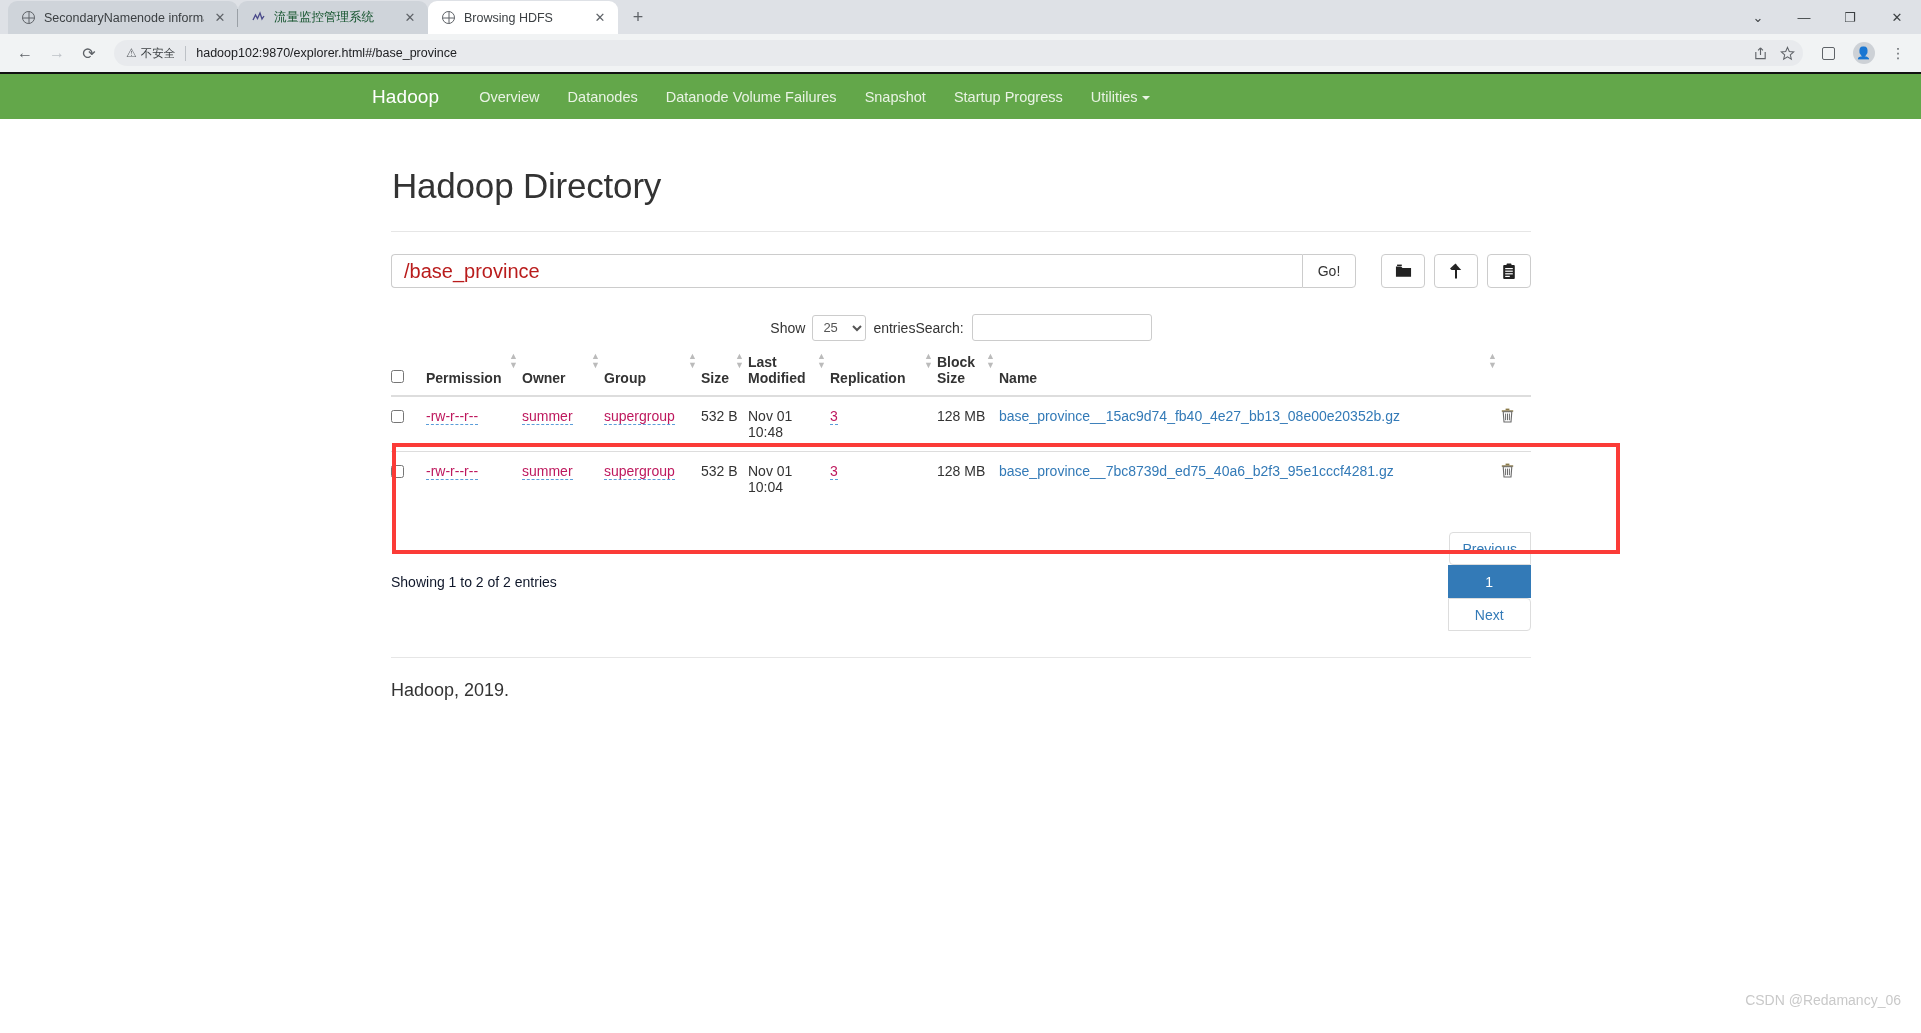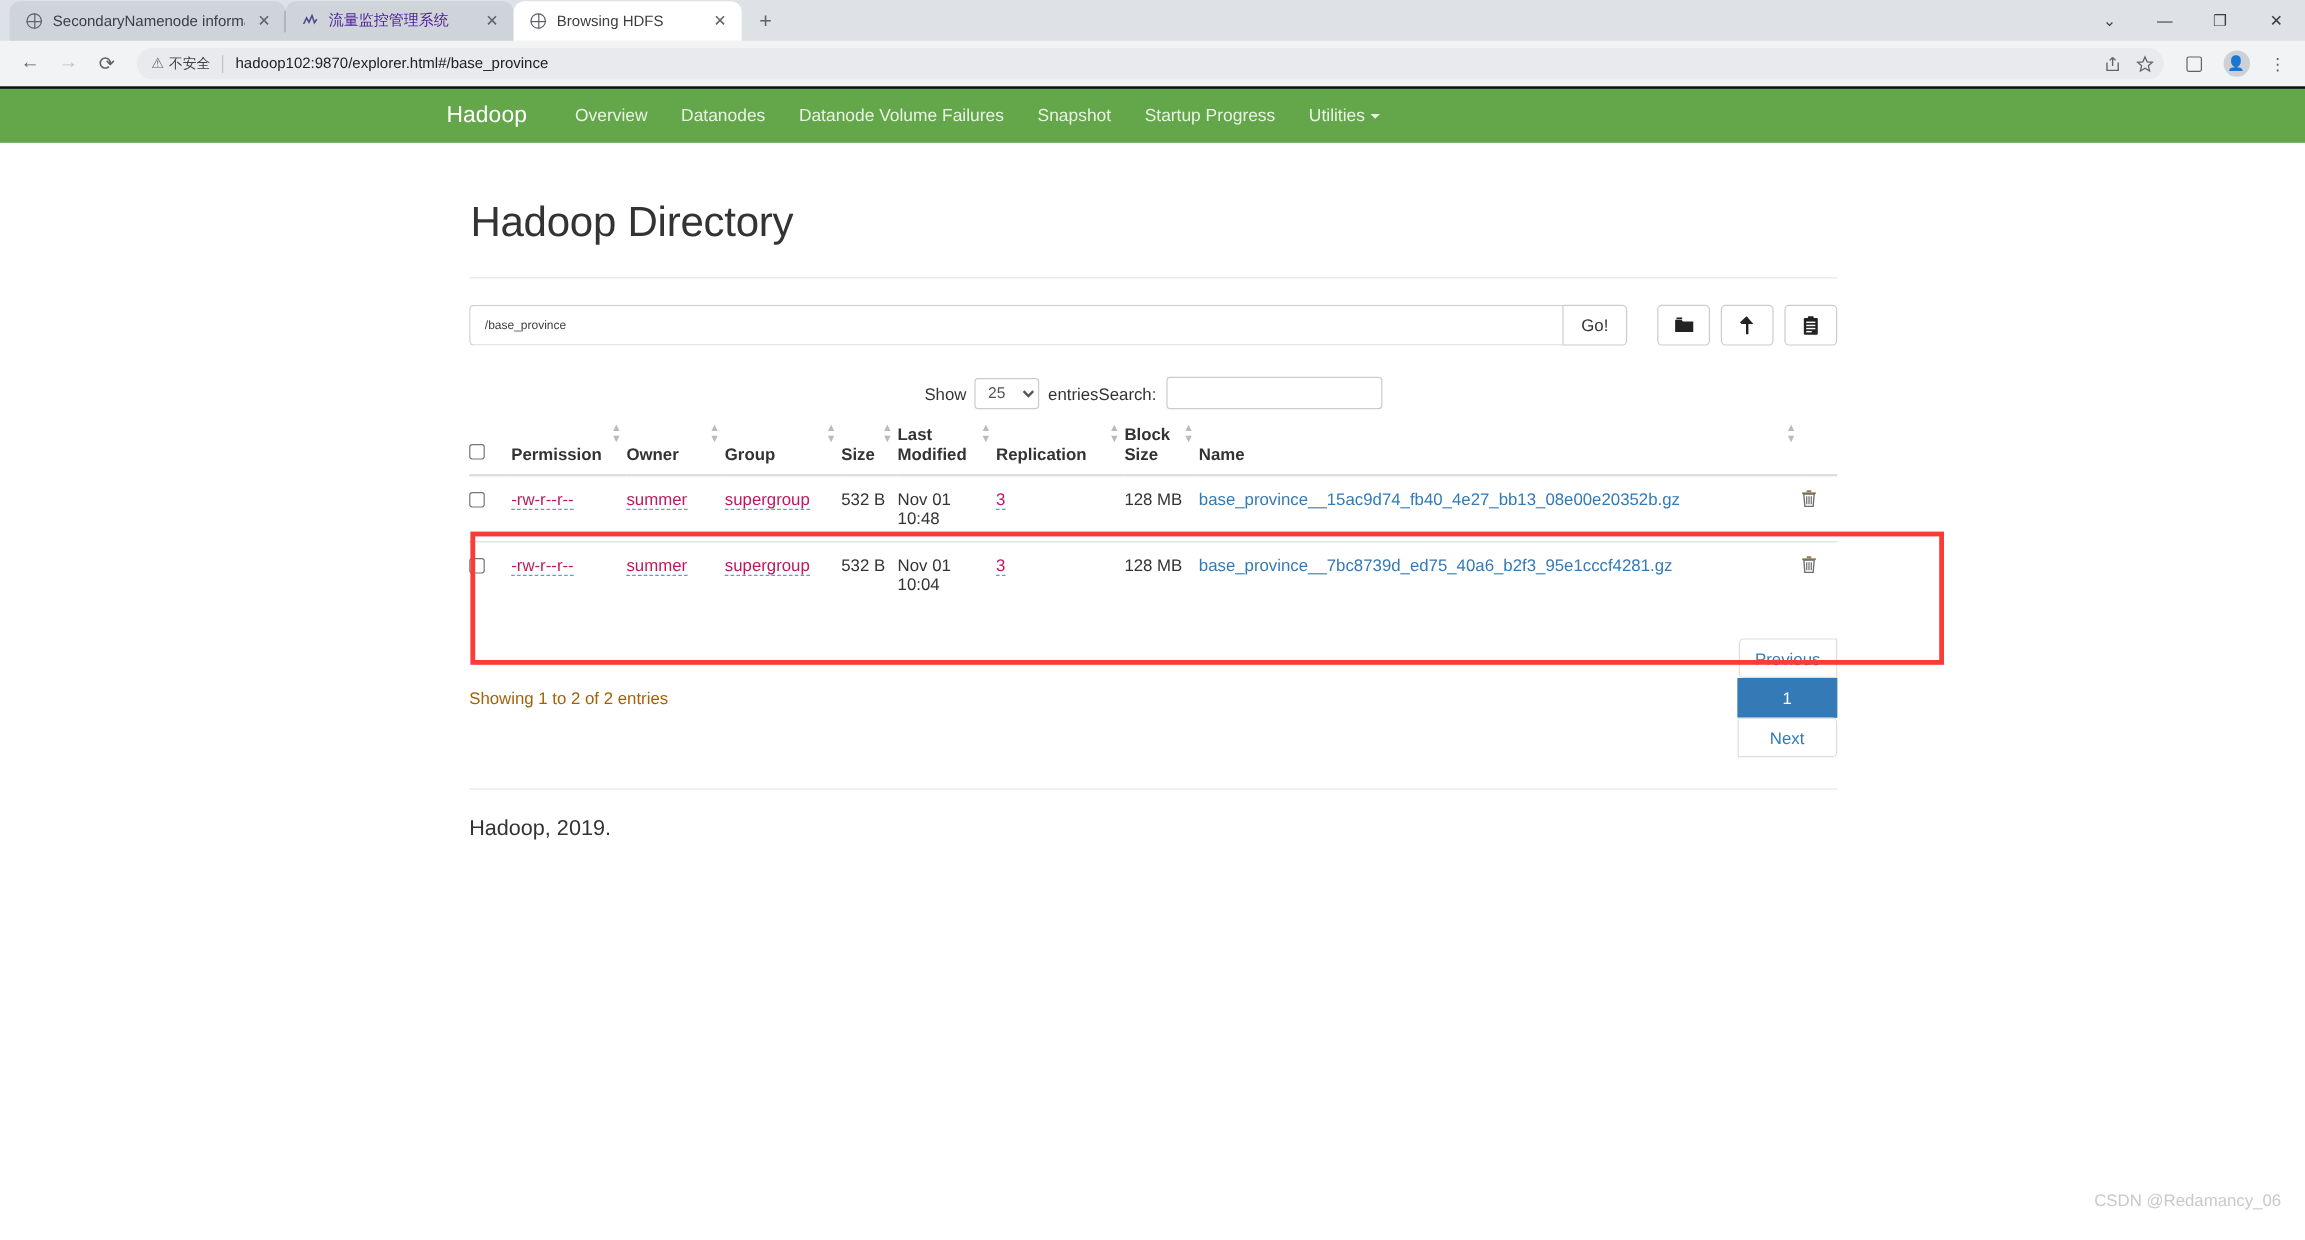--- a/index.html
+++ b/index.html
@@ -45,21 +45,21 @@
     width: 0; border-left: 1.3px solid #5f6368; transform: translateX(-50%);
   }
   .globe::after {
     content: ""; position: absolute; left: -1.3px; right: -1.3px; top: 50%;
     height: 0; border-top: 1.3px solid #5f6368; transform: translateY(-50%);
   }
   .tab-title {
     flex: 1; white-space: nowrap; overflow: hidden;
     text-overflow: clip; font-size: 12.5px;
   }
-  .tab.t2 .tab-title { color: #4c1d95; }
+  .tab.t2 .tab-title { color: #14532d; }
   .tab-close {
     width: 16px; height: 16px; flex: 0 0 16px;
     display: flex; align-items: center; justify-content: center;
     font-size: 13px; color: #5f6368; line-height: 1;
   }
   .newtab {
     width: 28px; height: 28px; margin: 0 0 3px 6px;
     display: flex; align-items: center; justify-content: center;
     font-size: 18px; color: #5f6368; border-radius: 50%;
   }
@@ -130,21 +130,21 @@
     font-size: 35px; font-weight: 400; color: #333;
     margin: 47px 0 0 1px; letter-spacing: -.2px;
   }
   .title-rule { border-bottom: 1px solid #e6e6e6; margin-top: 25px; }
 
   .pathrow { display: flex; align-items: center; margin-top: 22px; gap: 0; }
   .input-group { flex: 1; display: flex; }
   .path-input {
     flex: 1; height: 34px; border: 1px solid #ccc; border-right: none;
     border-radius: 4px 0 0 4px; padding: 16px 12px;
-    font-size: 10px; color: #404040; font-family: "Liberation Sans", sans-serif;
+    font-size: 20px; color: #b91c1c; font-family: "Liberation Sans", sans-serif;
     background: #fff; outline: none;
   }
   .go-btn {
     height: 34px; min-width: 54px; padding: 0 14px;
     border: 1px solid #ccc; background: #fff;
     border-radius: 0 4px 4px 0; font-size: 14px; color: #333;
     font-family: "Liberation Sans", sans-serif; cursor: pointer;
   }
   .icon-btns { display: flex; gap: 9px; margin-left: 25px; }
   .icon-btn {
@@ -205,21 +205,21 @@
     border-bottom: 1px dashed #5b9dd9; cursor: pointer; margin-top: 10px;
   }
   .filelink { color: #337ab7; text-decoration: none; cursor: pointer; font-size: 14px; }
   input[type=checkbox] { width: 13px; height: 13px; margin: 2px 0 0 0; }
   .trash { cursor: pointer; display: inline-block; }
 
   .footrow {
     display: flex; align-items: center; justify-content: space-between;
     margin-top: 26px;
   }
-  .info { font-size: 14px; color: #a16207; }
+  .info { font-size: 14px; color: #0f172a; }
   .pager { display: flex; flex-direction: column; }
   .pg {
     height: 33px; min-width: 40px; padding: 0 13px;
     border: 1px solid #ddd; margin-left: -1px;
     display: flex; align-items: center; justify-content: center;
     font-size: 14px; color: #337ab7; background: #fff; cursor: pointer;
   }
   .pg:first-child { border-radius: 4px 0 0 4px; margin-left: 0; }
   .pg:last-child  { border-radius: 0 4px 4px 0; }
   .pg.active { background: #337ab7; border-color: #337ab7; color: #fff; }

